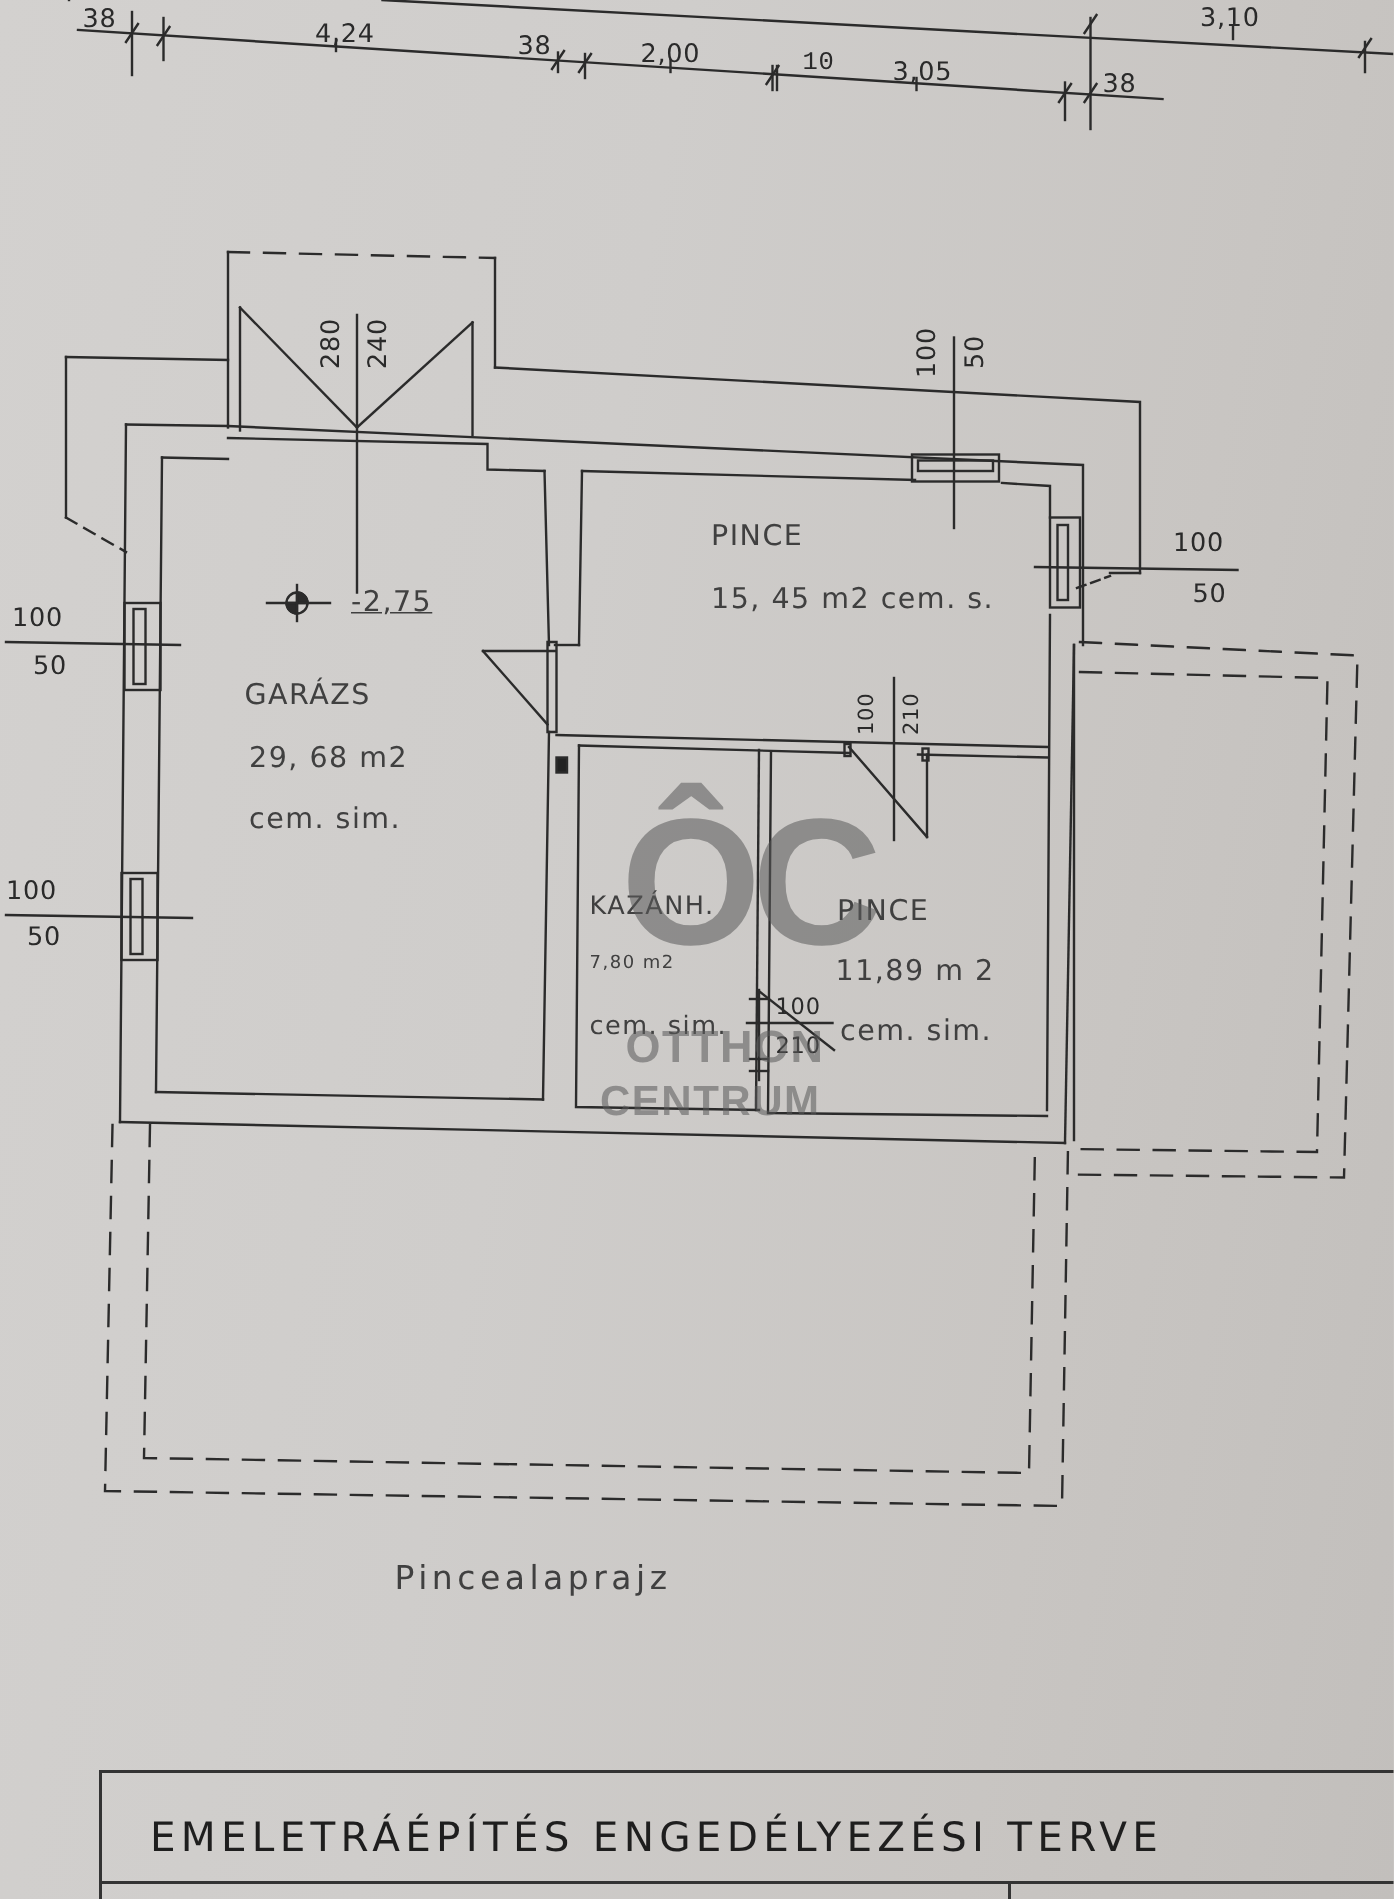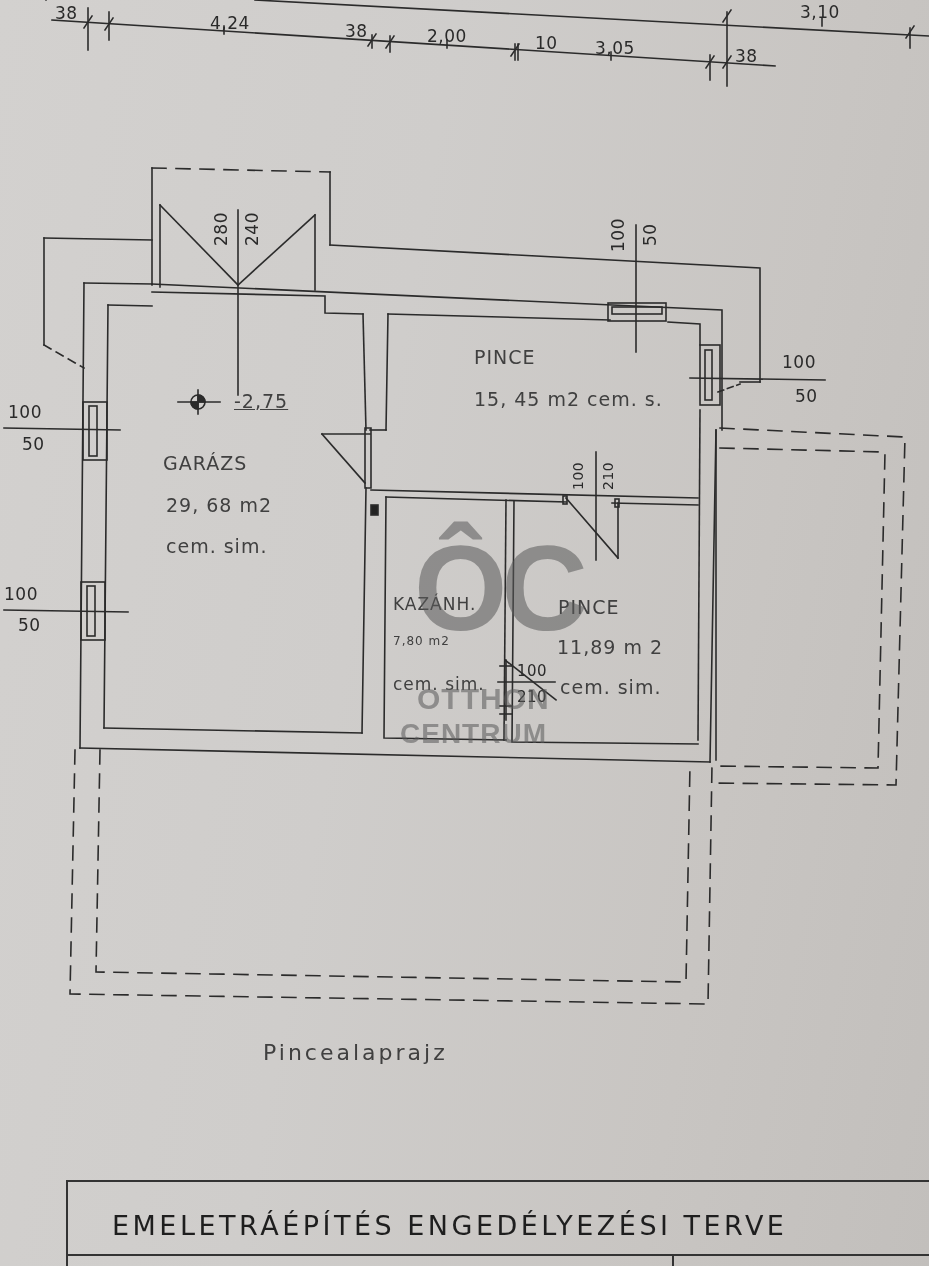--- a/index.html
+++ b/index.html
@@ -23,21 +23,21 @@
     .room-finish { font-size: 19px; }
     .dim { font-size: 17px; color: #2a2a2a; position: absolute; white-space: nowrap; letter-spacing: 0.5px; }
     .dim-v { transform: rotate(-90deg); transform-origin: left top; }
     .caption { font-size: 22px; letter-spacing: 3px; }
     .title-block {
       position: absolute; left: 66px; top: 1180px; width: 880px; height: 84px;
       border-top: 2px solid #333; border-left: 2px solid #333;
     }
     .title-block .row-line { position: absolute; left: 0; right: 0; top: 72px; border-top: 2px solid #333; }
     .title-block .title {
-      position: absolute; left: 44px; top: 28px; font-size: 27px; letter-spacing: 3.5px; color: #1e1e1e;
+      position: absolute; left: 32px; top: 28px; font-size: 27px; letter-spacing: 3.5px; color: #1e1e1e;
     }
     .title-block .cell-div { position: absolute; left: 604px; top: 72px; height: 14px; border-left: 2px solid #333; }
     .watermark {
       position: absolute; left: 396px; top: 510px; width: 140px; height: 250px;
       pointer-events: none;
     }
     .wm-text {
       position: absolute; color: rgba(90,90,90,0.55); font-family: "Liberation Sans", sans-serif;
       font-weight: bold; white-space: nowrap; letter-spacing: 1px;
     }
@@ -169,21 +169,21 @@
     </g>
     <line x1="716" y1="430" x2="716" y2="760"></line>
     <line x1="46" y1="0" x2="46" y2="0"></line>
   </g>
 </svg>
 
 <div class="dim" style="left:55px;top:3px;">38</div>
 <div class="dim" style="left:210px;top:13px;">4,24</div>
 <div class="dim" style="left:345px;top:21px;">38</div>
 <div class="dim" style="left:427px;top:26px;">2,00</div>
-<div class="dim" style="left:535px;top:33px;">10</div>
+<div class="dim" style="left:535px;top:33px;font-family:Liberation Mono, monospace;">10</div>
 <div class="dim" style="left:595px;top:38px;">3,05</div>
 <div class="dim" style="left:735px;top:46px;">38</div>
 <div class="dim" style="left:800px;top:2px;">3,10</div>
 
 <div class="dim dim-v" style="left:211px;top:246px;">280</div>
 <div class="dim dim-v" style="left:242px;top:246px;">240</div>
 
 <div class="dim dim-v" style="left:608px;top:252px;">100</div>
 <div class="dim dim-v" style="left:640px;top:246px;">50</div>
 

